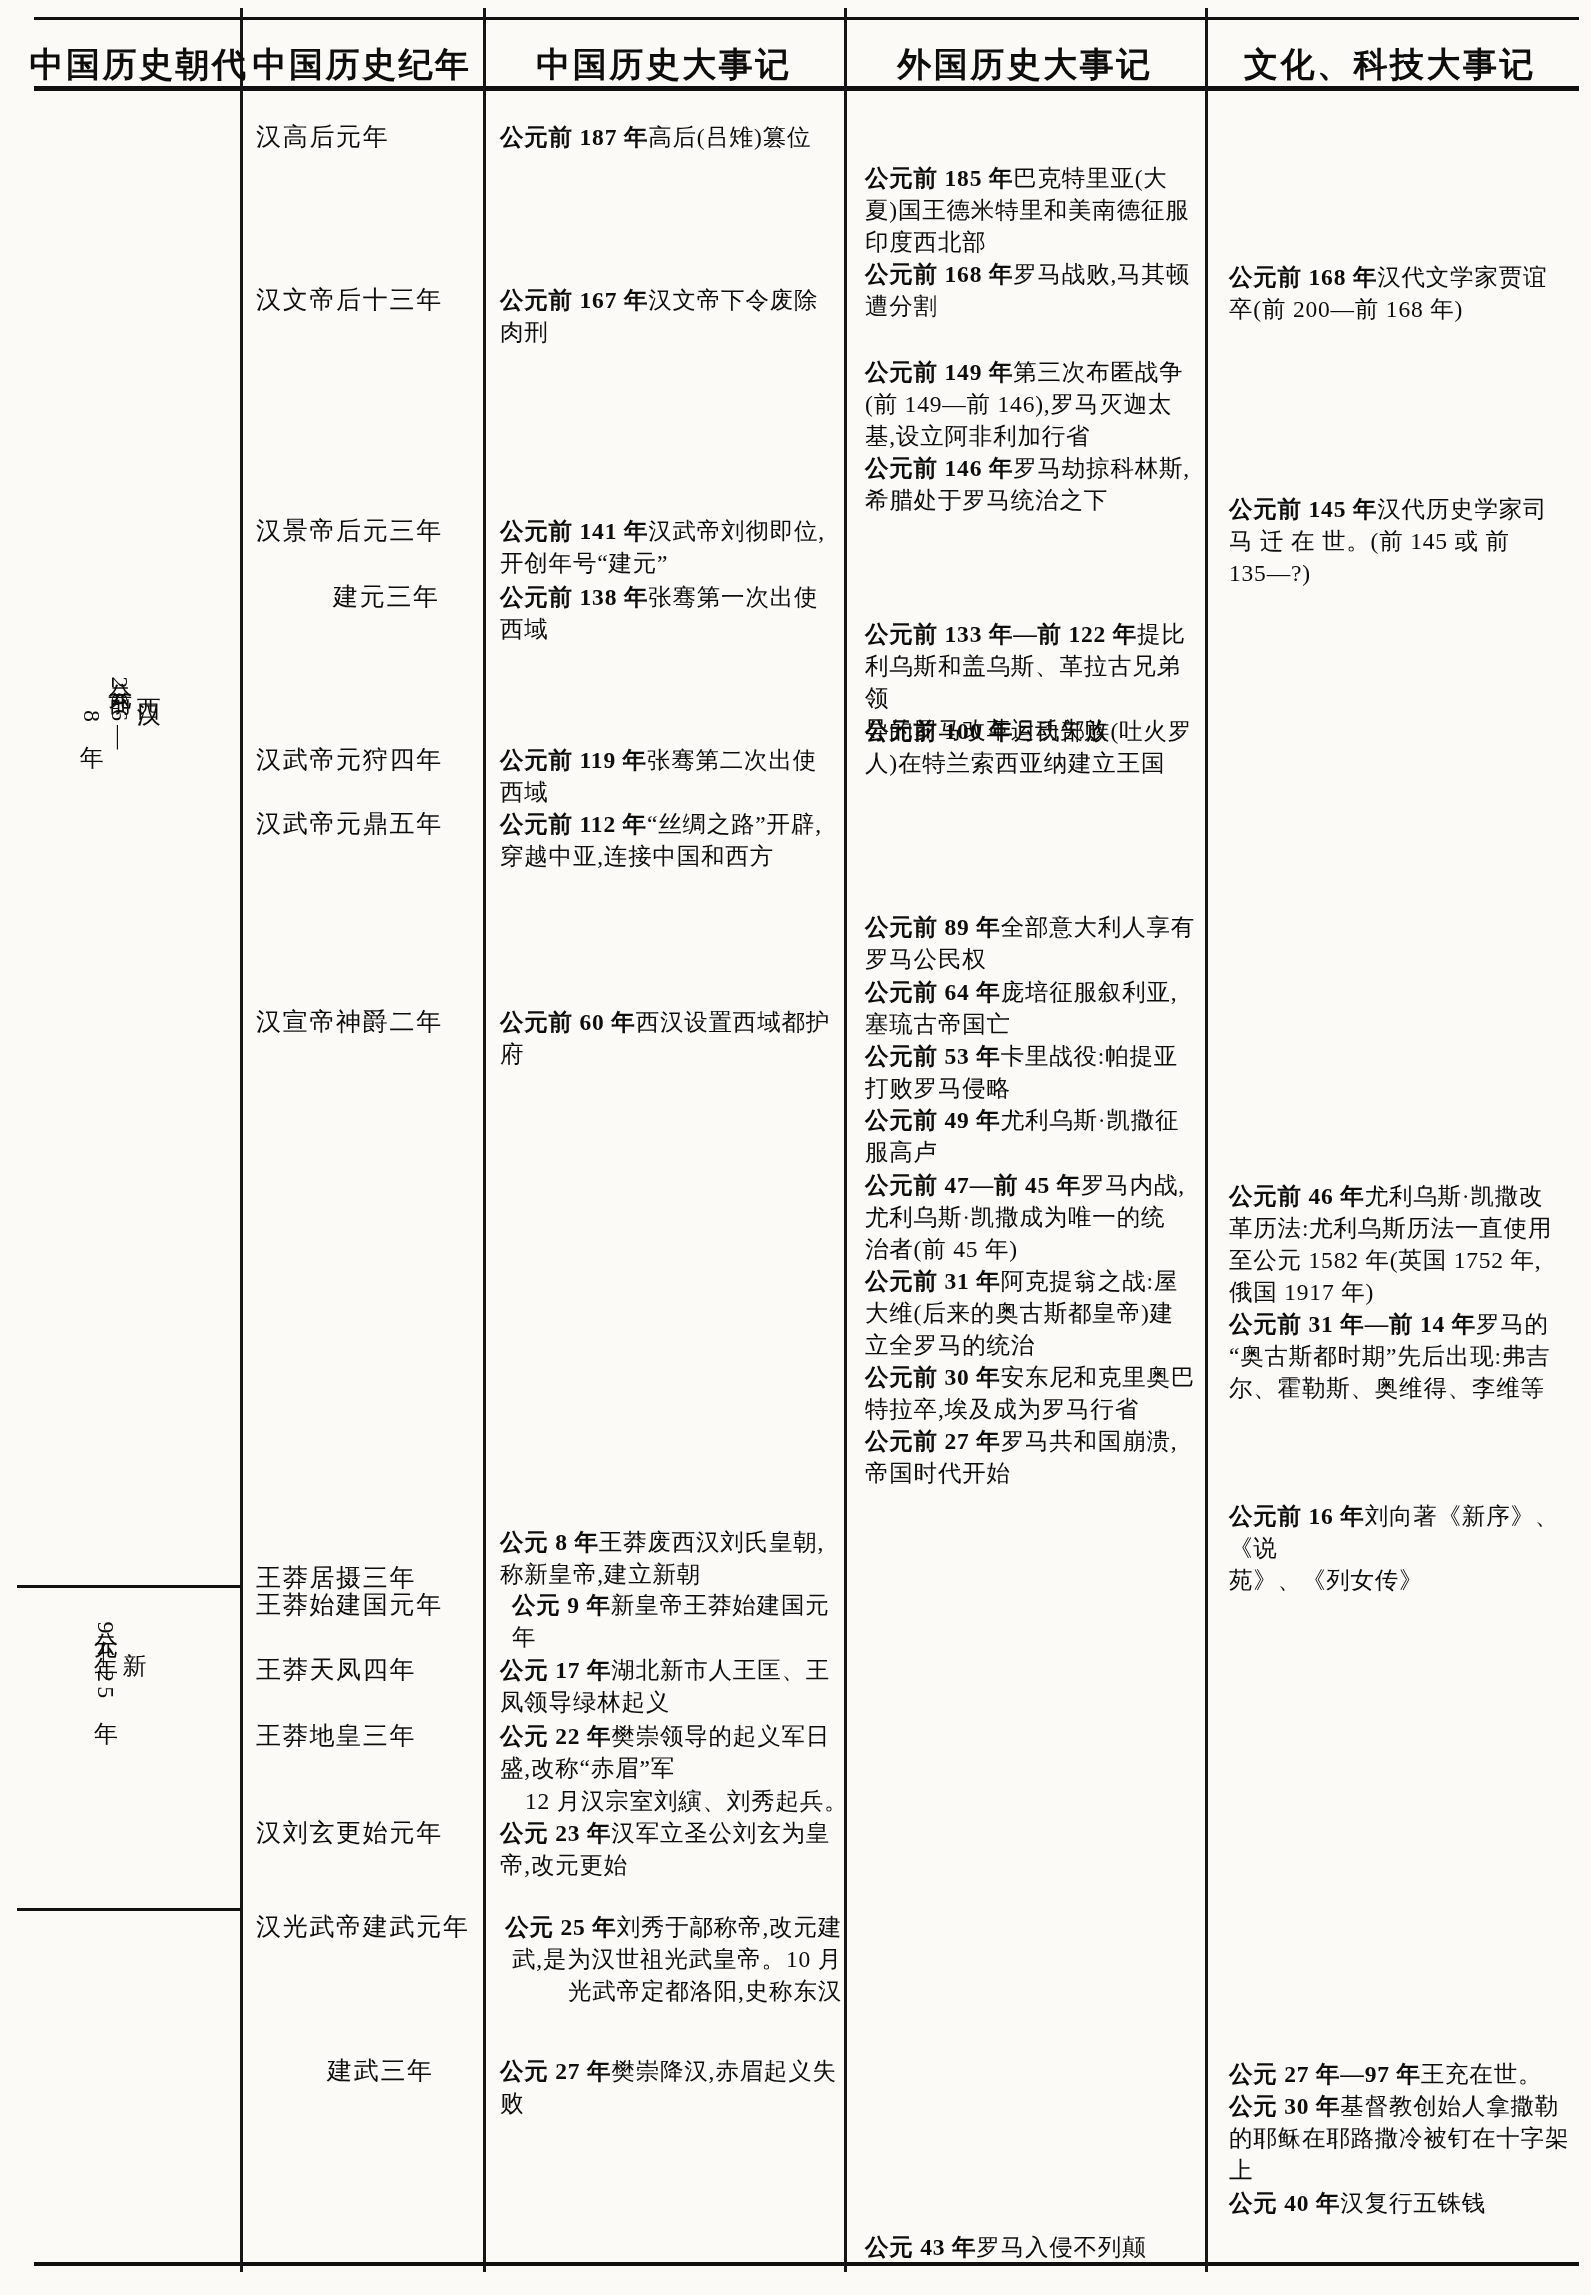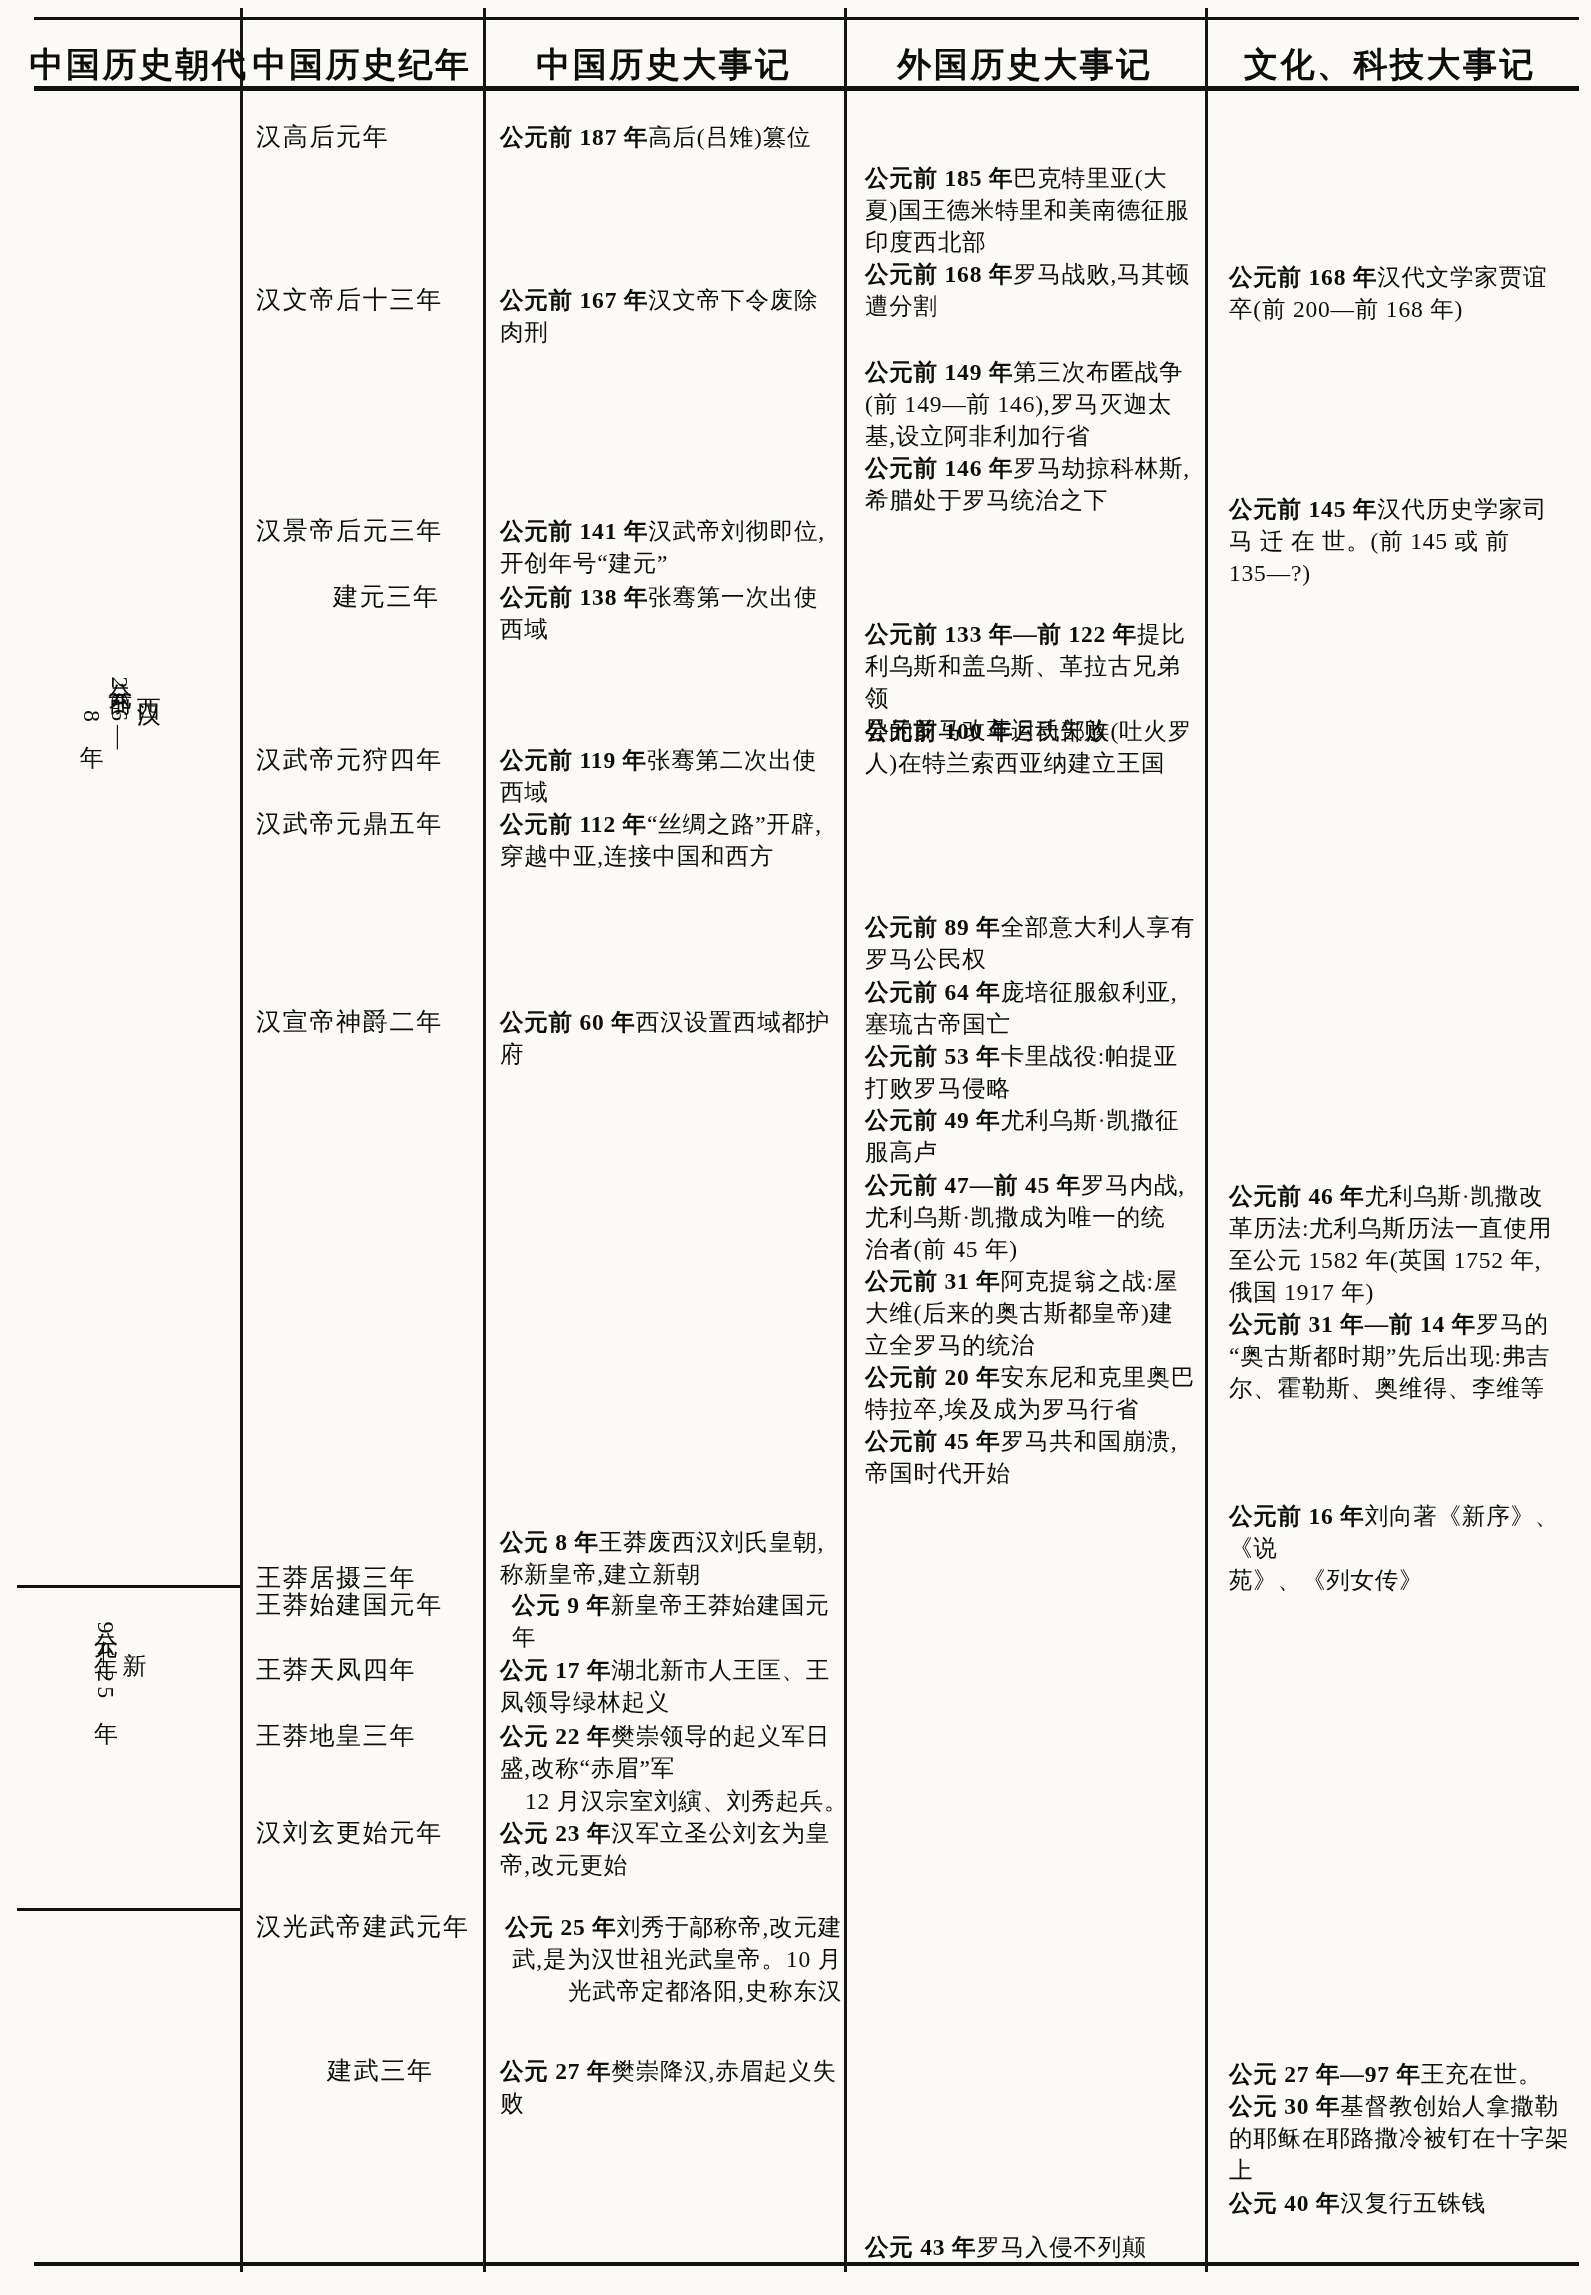--- a/index.html
+++ b/index.html
@@ -142,23 +142,23 @@
     <div class="entry" style="top: 1040px;"><span class="pfx">公元前 53 年</span><span class="txt">卡里战役:帕提亚
 打败罗马侵略</span></div>
     <div class="entry" style="top: 1104px;"><span class="pfx">公元前 49 年</span><span class="txt">尤利乌斯·凯撒征
 服高卢</span></div>
     <div class="entry" style="top: 1169px;"><span class="pfx">公元前 47—前 45 年</span><span class="txt">罗马内战,
 尤利乌斯·凯撒成为唯一的统
 治者(前 45 年)</span></div>
     <div class="entry" style="top: 1265px;"><span class="pfx">公元前 31 年</span><span class="txt">阿克提翁之战:屋
 大维(后来的奥古斯都皇帝)建
 立全罗马的统治</span></div>
-    <div class="entry" style="top: 1361px;"><span class="pfx">公元前 20 年</span><span class="txt">安东尼和克里奥巴
+    <div class="entry" style="top: 1361px;"><span class="pfx">公元前 30 年</span><span class="txt">安东尼和克里奥巴
 特拉卒,埃及成为罗马行省</span></div>
-    <div class="entry" style="top: 1425px;"><span class="pfx">公元前 45 年</span><span class="txt">罗马共和国崩溃,
+    <div class="entry" style="top: 1425px;"><span class="pfx">公元前 27 年</span><span class="txt">罗马共和国崩溃,
 帝国时代开始</span></div>
     <div class="entry" style="top: 2231px;"><span class="pfx">公元 43 年</span><span class="txt">罗马入侵不列颠</span></div>
   </div>
 
 <div id="col5">
     <div class="entry" style="top: 261px;"><span class="pfx">公元前 168 年</span><span class="txt">汉代文学家贾谊
 卒(前 200—前 168 年)</span></div>
     <div class="entry" style="top: 493px;"><span class="pfx">公元前 145 年</span><span class="txt">汉代历史学家司
 马 迁 在 世。(前 145 或 前
 135—?)</span></div>

